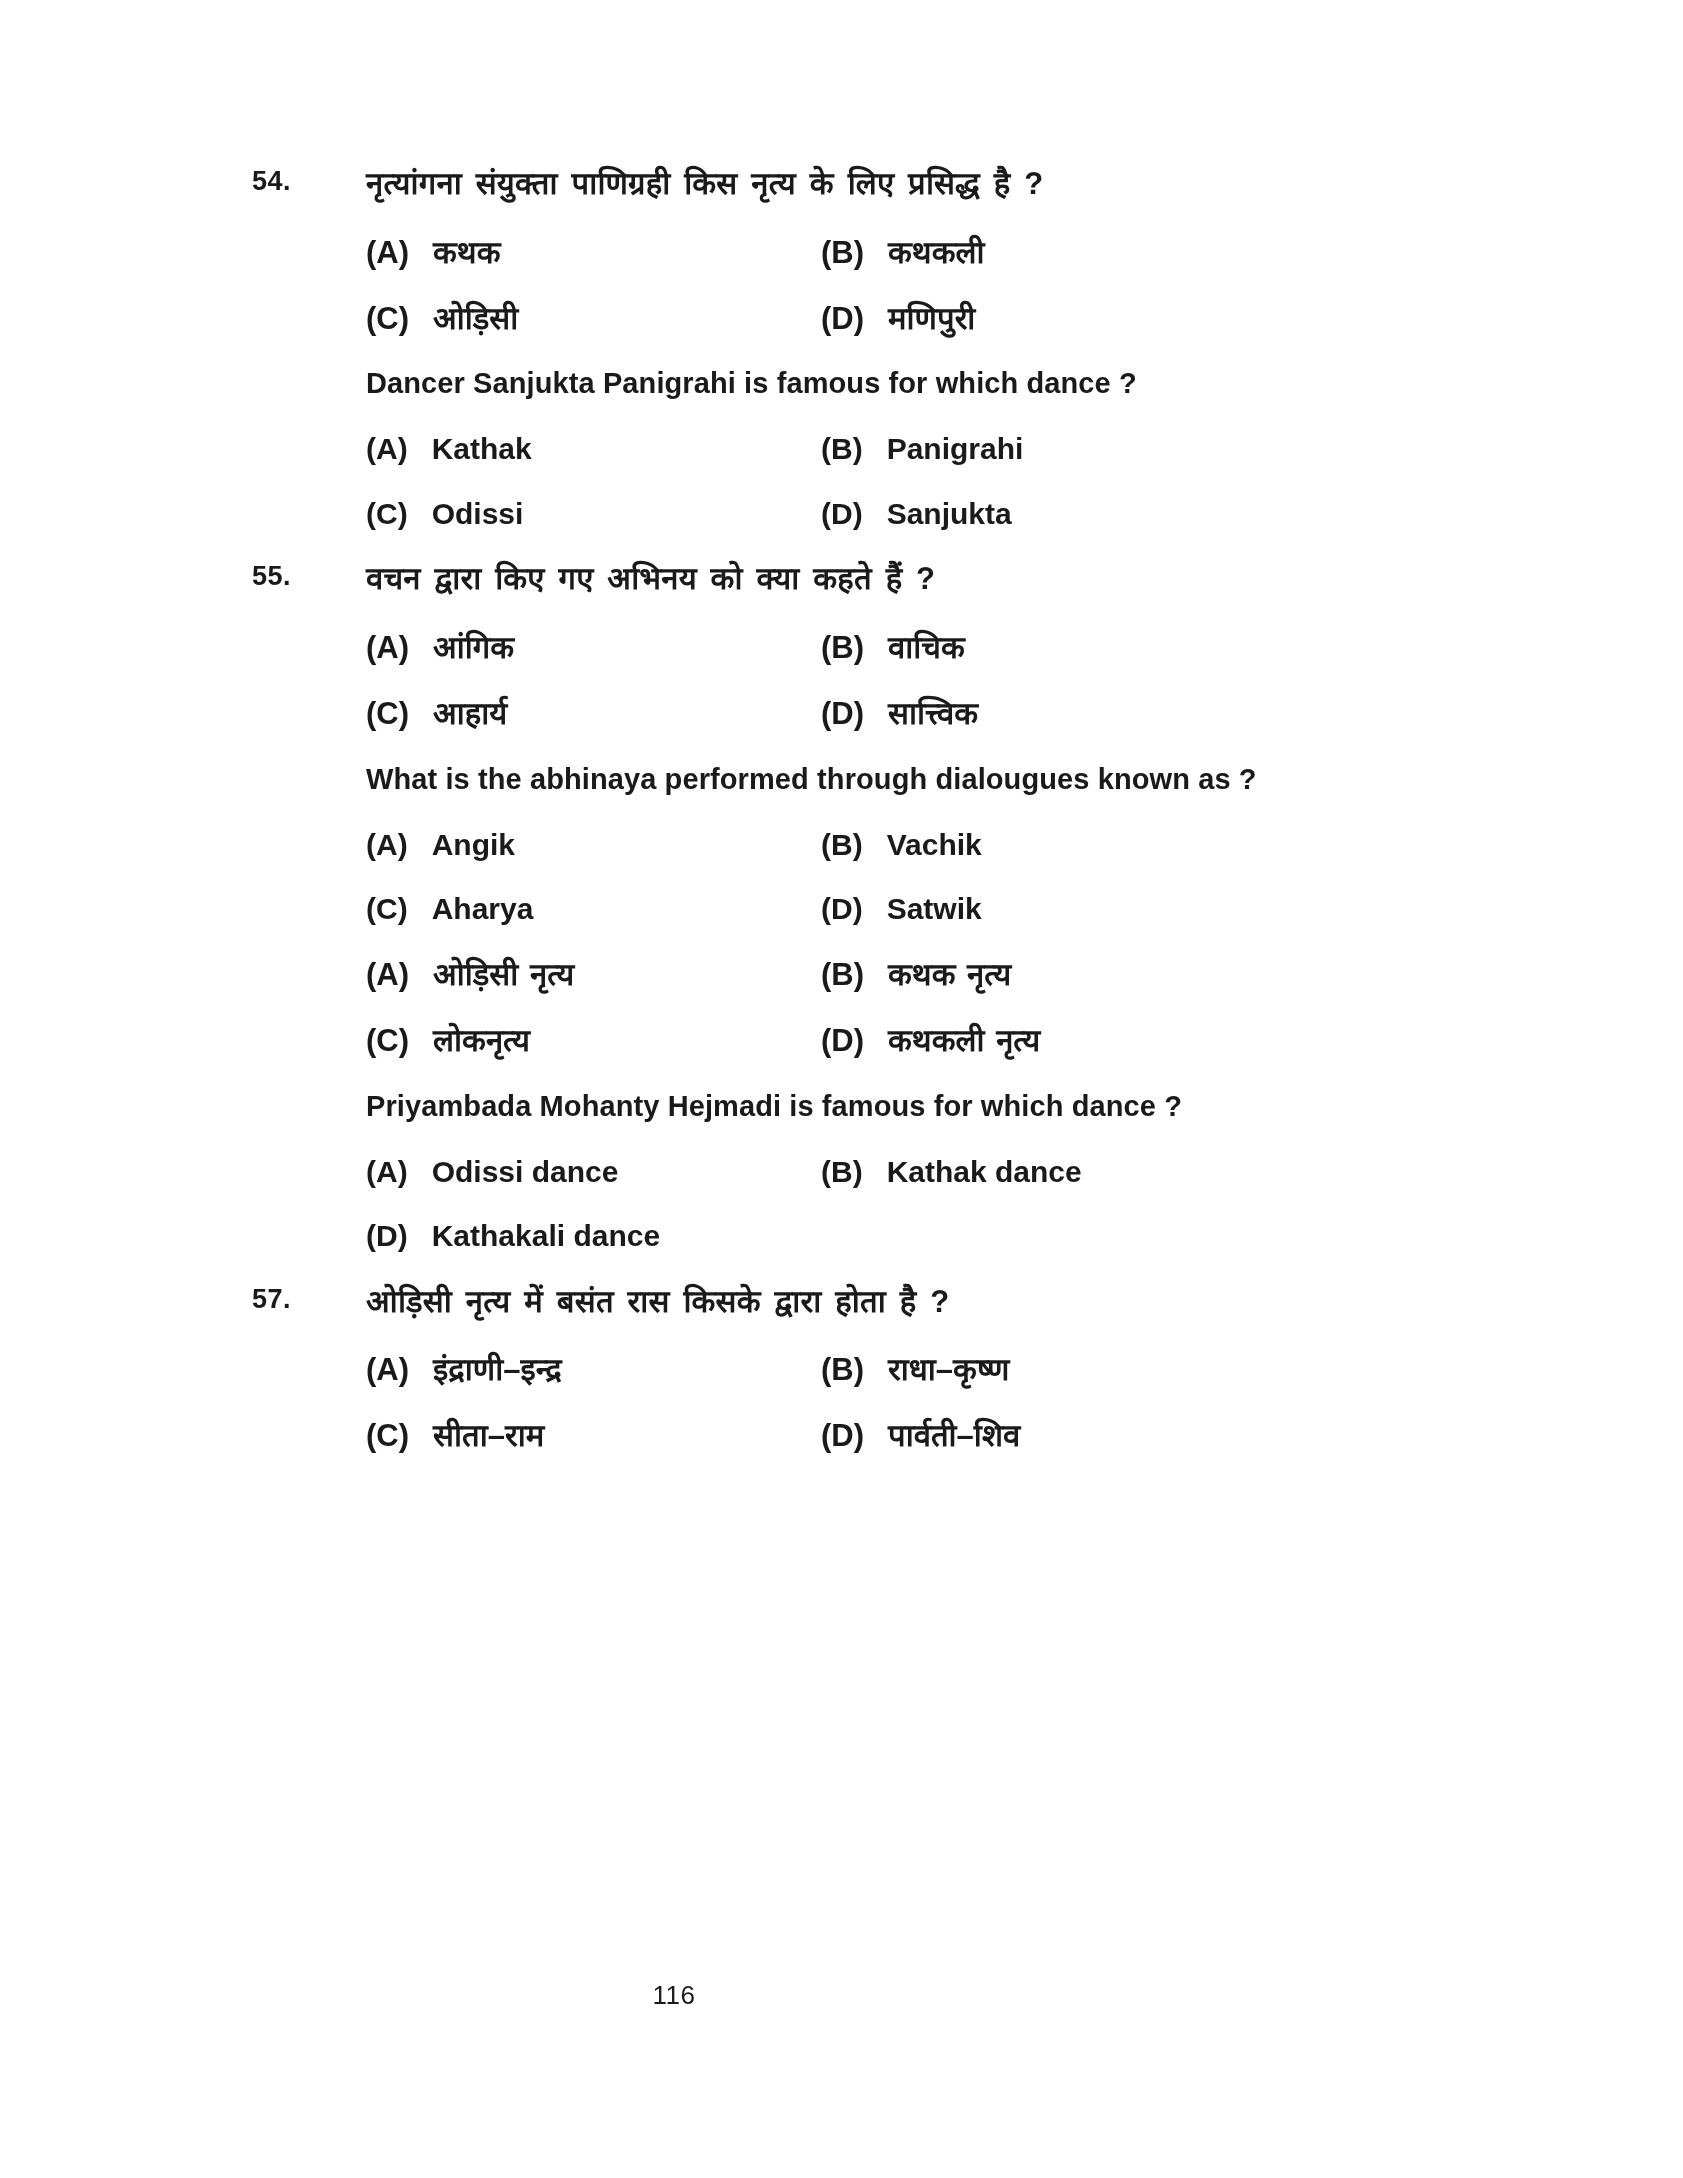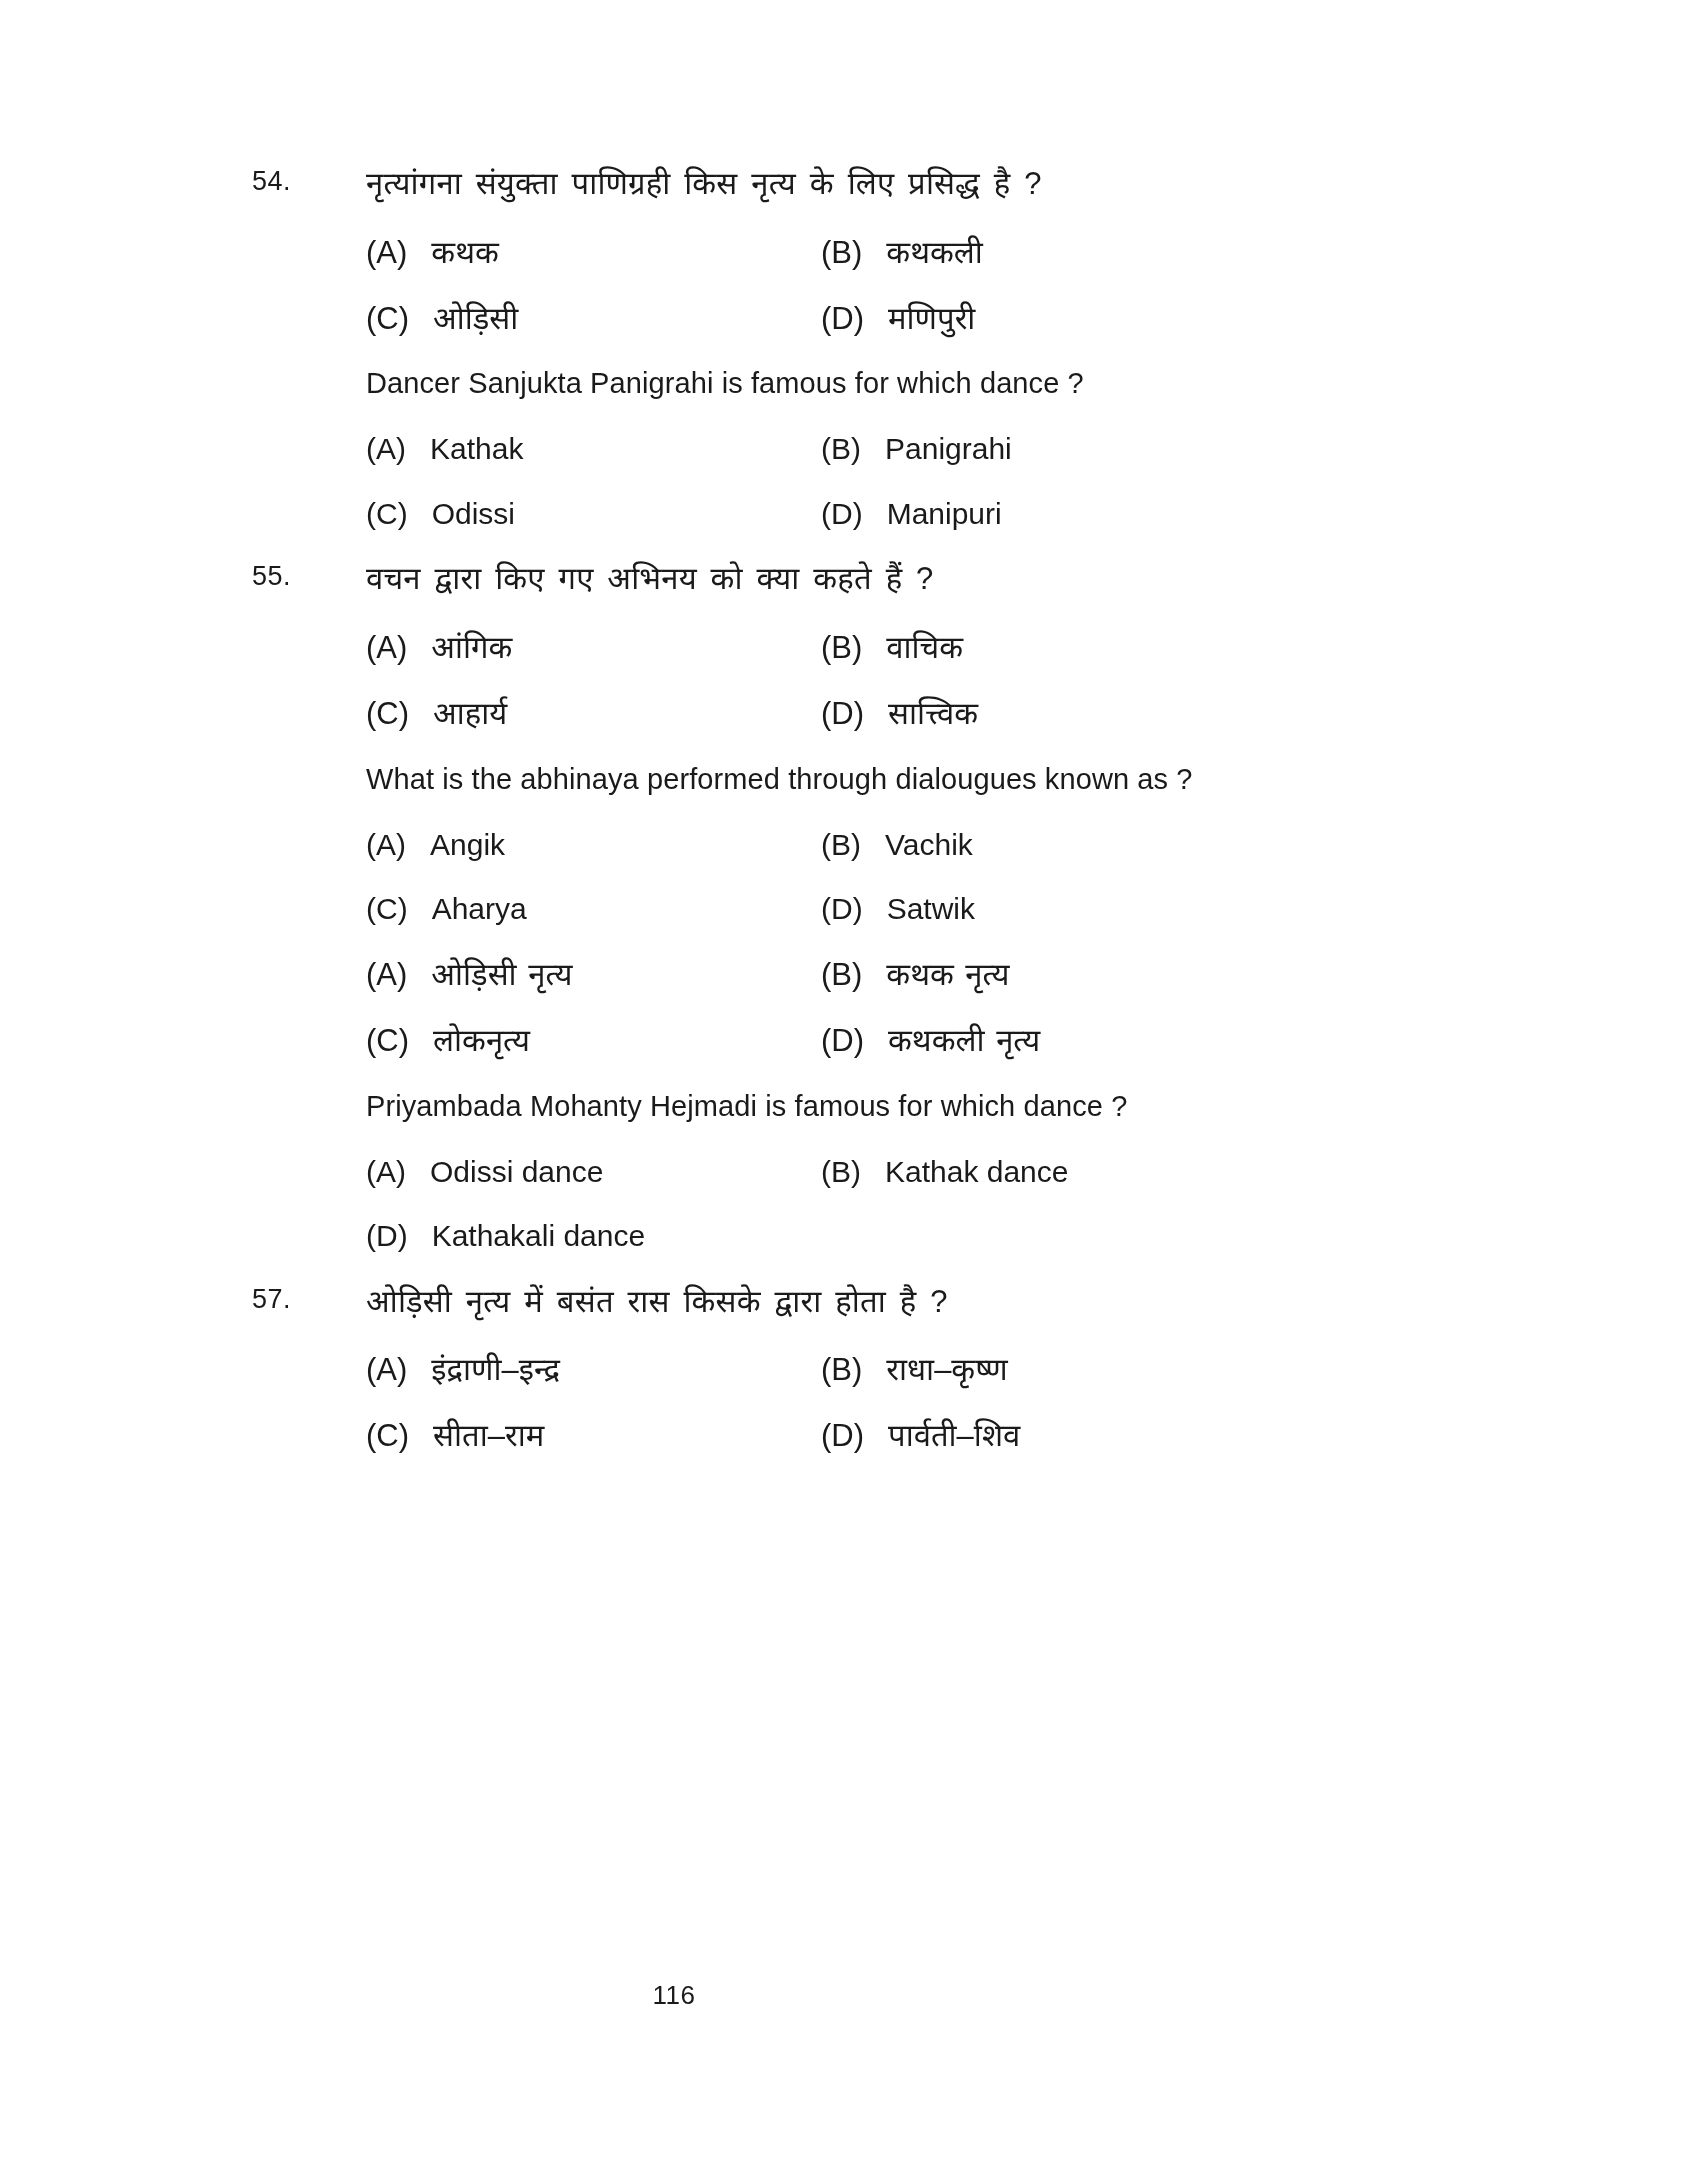--- a/index.html
+++ b/index.html
@@ -27,20 +27,21 @@
     position: absolute;
     left: 252px;
     top: 163px;
     width: 1218px;
   }
 
   
   .question {
     position: relative;
     margin-bottom: 0px;
+    font-weight: bold;
   }
   .qrow {
     display: flex;
     align-items: flex-start;
     margin-bottom: 26px;
   }
   .qnum {
     width: 114px;
     flex: 0 0 114px;
     font-size: 27px;
@@ -138,21 +139,21 @@
           </div>
           <div class="opt">
             <span class="lab">(B)</span><span class="val">Panigrahi</span>
           </div>
         </div>
         <div class="optrow">
           <div class="opt">
             <span class="lab">(C)</span><span class="val">Odissi</span>
           </div>
           <div class="opt">
-            <span class="lab">(D)</span><span class="val">Manipuri</span>
+            <span class="lab">(D)</span><span class="val">Sanjukta</span>
           </div>
         </div>
       </div>
     </div>
 
     <div class="question">
       <div class="qrow">
         <div class="qnum">55.</div>
         <div class="qtext hindi">वचन द्वारा किए गए अभिनय को क्या कहते हैं ?</div>
       </div>

